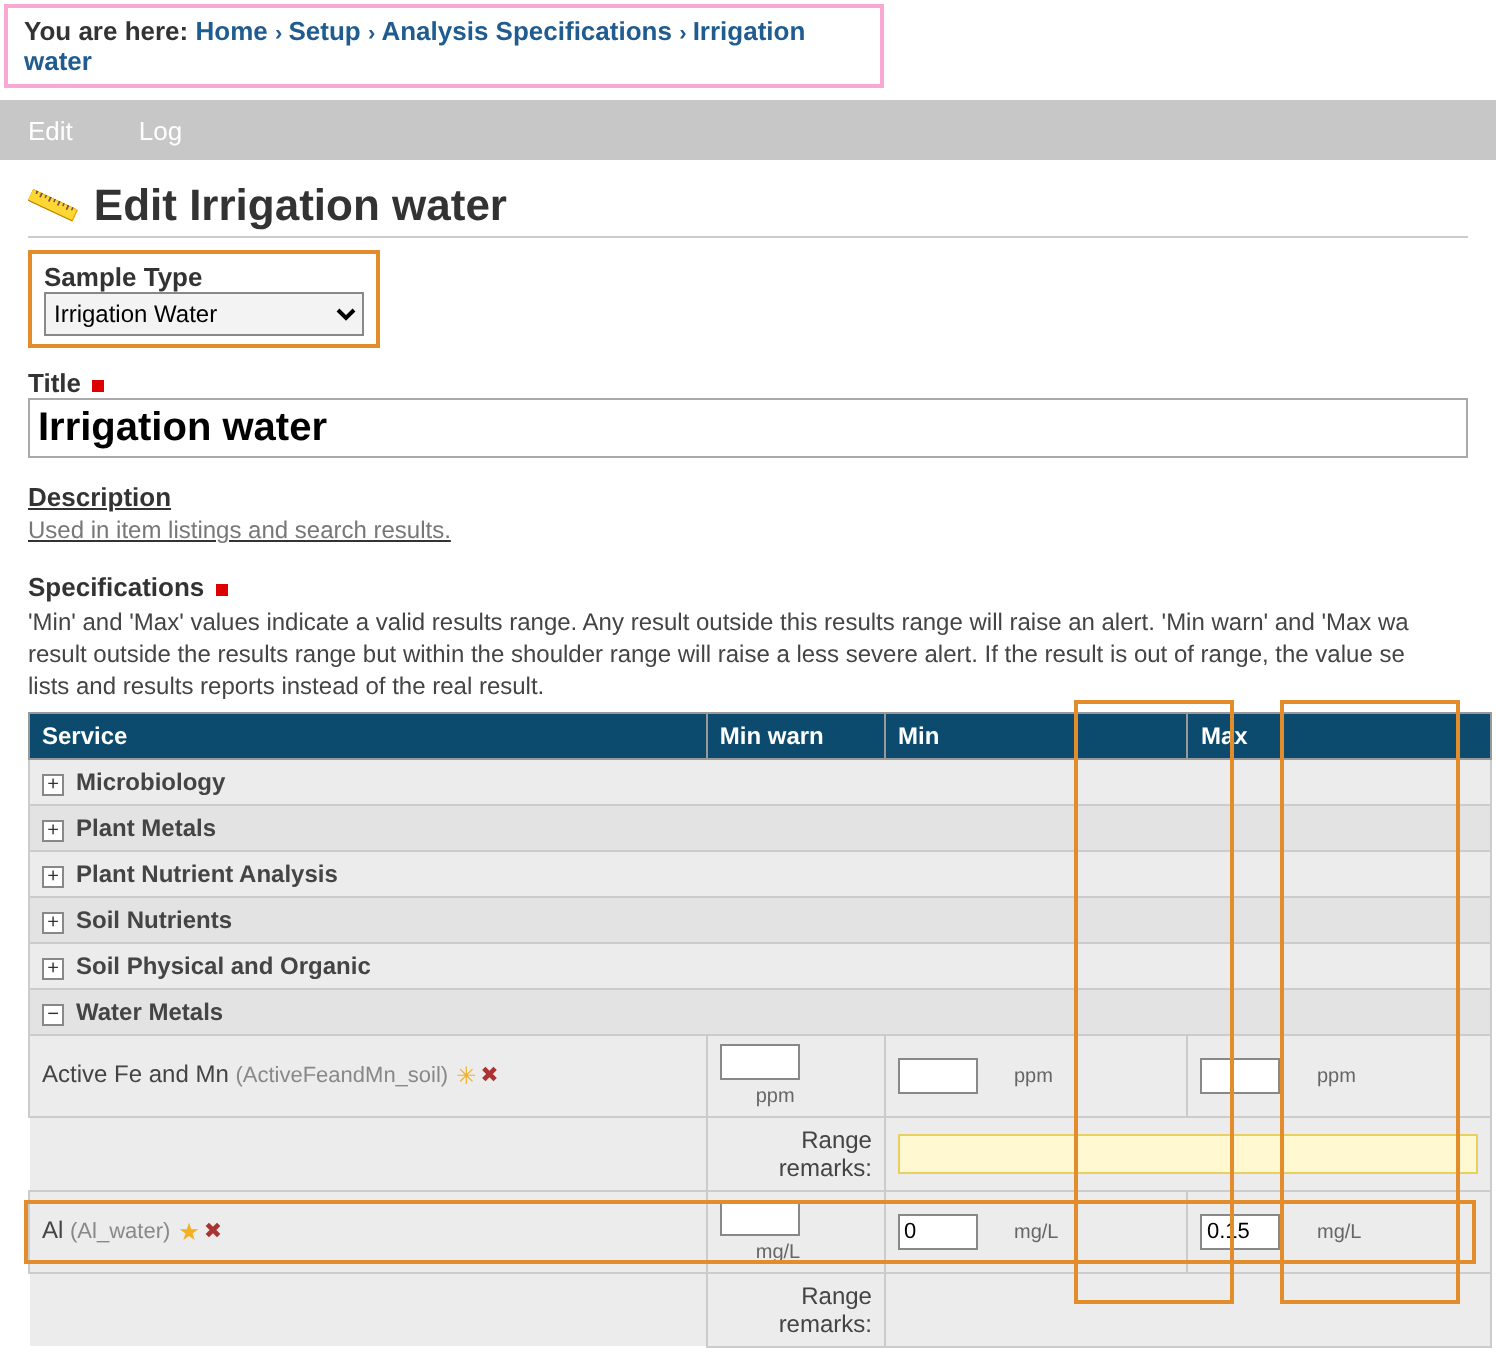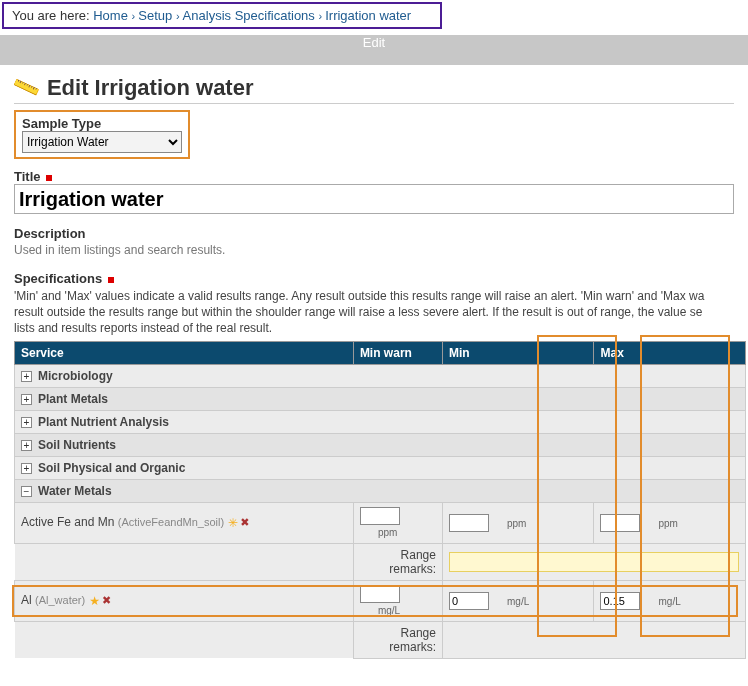--- a/index.html
+++ b/index.html
@@ -1,32 +1,32 @@
 <!DOCTYPE html>
 <html><head>
 <meta charset="utf-8">
 <style>
   * { box-sizing: border-box; margin: 0; padding: 0; }
   body { font-family: Arial, Helvetica, sans-serif; font-size: 13px; color: #333; background: #fff; width: 748px; overflow: hidden; }
-  .breadcrumb { border: 2px solid #4c1d95; padding: 4px 8px; margin: 2px 2px 6px 2px; width: 440px; }
+  .breadcrumb { border: 2px solid #f9a8d4; padding: 4px 8px; margin: 2px 2px 6px 2px; width: 440px; font-weight: bold; }
   .breadcrumb a { color: #205c90; text-decoration: none; }
   .breadcrumb .sep { color: #205c90; font-size: 11px; }
-  .tab-bar { background: #c7c7c7; height: 30px; display: flex; align-items: center; padding: 0 14px; gap: 14px; flex-direction: column; }
+  .tab-bar { background: #c7c7c7; height: 30px; display: flex; align-items: center; padding: 0 14px; gap: 33px; }
   .tab-bar a { color: #fff; text-decoration: none; font-size: 13px; }
   .content { padding: 10px 14px 14px 14px; }
   .page-title-row { display: flex; align-items: center; gap: 8px; border-bottom: 1px solid #ccc; padding-bottom: 2px; margin-bottom: 6px; }
   .ruler-icon { font-size: 20px; transform: rotate(-20deg); display:inline-block;}
   h1 { font-size: 22px; font-weight: bold; }
   .box-orange { border: 2px solid #e28c2c; padding: 4px 6px; display: inline-block; }
   .field-label { font-weight: bold; font-size: 13px; }
   .req { color: #d00; font-size: 10px; display:inline-block; width:6px; height:6px; background:#d00; vertical-align: middle; margin-left:2px;}
   .select { width: 160px; height: 22px; font-size: 12px; border: 1px solid #888; background: #f3f3f3; }
   .title-field { margin-top: 10px; }
   .title-input { width: 720px; font-size: 20px; font-weight: bold; border: 1px solid #aaa; padding: 2px 4px; height: 30px; }
-  .desc-block { margin-top: 12px; }
+  .desc-block { margin-top: 12px; text-decoration: underline; }
   .hint { color: #777; font-size: 12px; margin: 2px 0; }
   .desc-input { width: 720px; font-size: 15px; border: 1px solid #aaa; padding: 2px 4px; height: 24px; }
   .spec-block { margin-top: 14px; }
   .spec-text { font-size: 12px; color: #444; line-height: 1.35; margin-top: 2px; width: 740px; overflow: hidden; white-space: nowrap; }
   .spec-text2 { font-size: 12px; color: #444; line-height: 1.35; width: 740px; overflow: hidden; white-space: nowrap; }
   table.spec-table { width: 732px; border-collapse: collapse; margin-top: 4px; }
   table.spec-table th { background: #0c4a6e; color: #fff; font-weight: bold; text-align: left; padding: 4px 6px; font-size: 12px; border: 1px solid #999; }
   table.spec-table td { background: #ececec; border: 1px solid #ccc; padding: 4px 6px; font-size: 12px; color: #444; }
   table.spec-table tr.alt td { background: #e3e3e3; }
   .plusminus { display:inline-block; width:11px; height:11px; border:1px solid #888; text-align:center; line-height:9px; font-size:10px; margin-right:6px; background:#fff; color:#333;}

